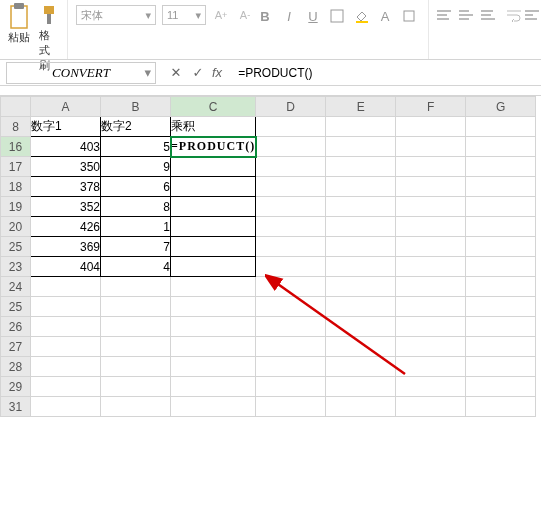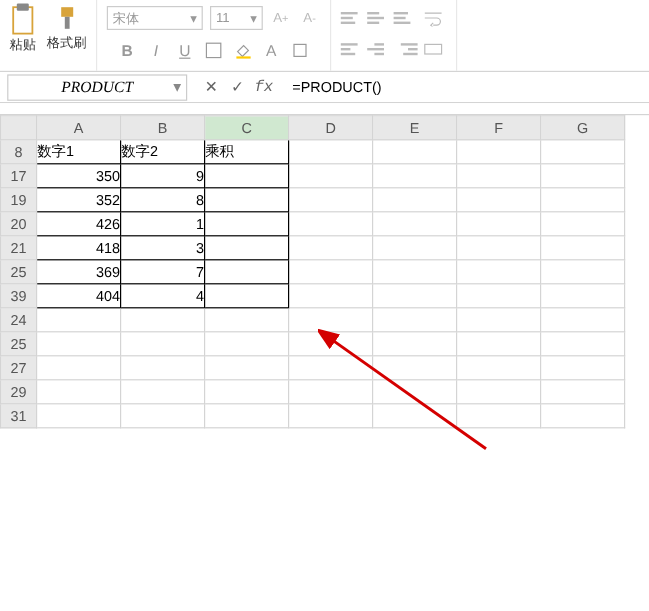--- a/index.html
+++ b/index.html
@@ -1,19 +1,19 @@
 <!DOCTYPE html>
 <html><head>
 <meta charset="utf-8">
 <style>
   * { box-sizing: border-box; margin: 0; padding: 0; }
   body { font-family: "Microsoft YaHei", "SimSun", sans-serif; font-size: 12px; background: #fff; width: 541px; height: 509px; overflow: hidden; position: relative; }
   
   .ribbon { height: 60px; background: #fff; border-bottom: 1px solid #d4d4d4; position: relative; display: flex; }
-  .ribbon-group { display: flex; flex-direction: column; padding: 2px 8px; border-right: 1px solid #e8e8e8; align-items: center; }
+  .ribbon-group { display: flex; flex-direction: row; padding: 2px 8px; border-right: 1px solid #e8e8e8; }
   .paste-large { display: flex; flex-direction: column; align-items: center; cursor: pointer; text-align: right; }
   .paste-icon { width: 22px; height: 28px; }
   .clip-actions { display: flex; flex-direction: column; gap: 3px; padding-top: 4px; }
   .clip-btn { display: flex; align-items: center; gap: 3px; font-size: 11px; color: #333; cursor: pointer; }
   .fmt-brush { display: flex; flex-direction: column; align-items: center; padding-top: 2px; margin-left: 9px; cursor: pointer; }
   
   .font-group { padding-left: 8px; }
   .font-row1 { display: flex; align-items: center; gap: 6px; height: 26px; }
   .font-row2 { display: flex; align-items: center; gap: 2px; height: 28px; }
   .font-select { width: 80px; height: 20px; border: 1px solid #ccc; padding: 0 4px; font-size: 11px; color: #999; display: flex; align-items: center; justify-content: space-between; }
@@ -24,21 +24,21 @@
   .align-group { padding-left: 8px; }
   .align-row { display: flex; gap: 2px; height: 26px; align-items: center; }
   .align-btn { width: 20px; height: 18px; display: flex; flex-direction: column; gap: 2px; justify-content: center; cursor: pointer; }
   .align-btn span { height: 2px; background: #bbb; }
   
   .formula-bar { height: 26px; display: flex; align-items: center; border-bottom: 1px solid #d4d4d4; background: #fff; }
   .name-box { width: 150px; height: 22px; border: 1px solid #ccc; margin: 0 6px; display: flex; align-items: center; justify-content: center; font-family: "Times New Roman", serif; font-style: italic; font-size: 13px; position: relative; }
   .name-box .dd { position: absolute; right: 4px; color: #888; font-style: normal; }
   .fb-btns { display: flex; gap: 6px; padding: 0 6px; }
   .fb-btn { width: 16px; height: 16px; display: flex; align-items: center; justify-content: center; color: #666; cursor: pointer; font-size: 13px; }
-  .fx-label { font-style: italic; font-family: Liberation Mono, monospace; font-size: 13px; color: #666; margin-right: 6px; }
+  .fx-label { font-style: italic; font-family: Liberation Sans, sans-serif; font-size: 13px; color: #666; margin-right: 6px; }
   .formula-input { flex: 1; height: 22px; border: none; outline: none; font-size: 12px; font-family: sans-serif; padding-left: 4px; }
   
   .grid-wrap { position: relative; }
   .grid { border-collapse: collapse; table-layout: fixed; }
   .grid th, .grid td { border: 1px solid #d4d4d4; height: 20px; padding: 0; font-size: 12px; background: #fff; }
   .grid th { background: #e8e8e8; color: #555; font-weight: normal; text-align: center; }
   .corner { width: 30px; background: #e8e8e8; }
   .col-head { width: 70px; }
   .row-head { width: 30px; background: #e8e8e8; color: #555; text-align: center; font-size: 11px; }
   .cell { padding: 0 3px; }
@@ -155,21 +155,21 @@
           <svg width="16" height="14">
             <rect x="1" y="3" width="14" height="8" fill="none" stroke="#bbb"></rect>
           </svg>
         </div>
     </div>
   </div>
 </div>
 
 <div class="formula-bar">
   <div class="name-box">
-    <span>PRODUCT</span>
+    <span>CONVERT</span>
     <span class="dd">▾</span>
   </div>
   <div class="fb-btns">
     <div class="fb-btn">✕</div>
     <div class="fb-btn">✓</div>
     <div class="fx-label">fx</div>
   </div>
   <input class="formula-input" value="=PRODUCT()" style="">
 </div>
 
@@ -192,71 +192,81 @@
           <th class="row-head ">8</th>
           <td class="cell cell-l">数字1</td>
           <td class="cell cell-l">数字2</td>
           <td class="cell cell-l">乘积</td>
           <td class="cell" style="border:1px solid #d4d4d4"></td>
           <td class="cell" style="border:1px solid #d4d4d4"></td>
           <td class="cell" style="border:1px solid #d4d4d4"></td>
           <td class="cell" style="border:1px solid #d4d4d4"></td>
         </tr>
         <tr class="black-border">
+          <th class="row-head active-r">16</th>
+          <td class="cell cell-r">403</td>
+          <td class="cell cell-r">5</td>
+          <td class="cell cell-l active-cell"><span class="cell-formula">=PRODUCT()</span></td>
+          <td class="cell" style="border:1px solid #d4d4d4"></td>
+          <td class="cell" style="border:1px solid #d4d4d4"></td>
+          <td class="cell" style="border:1px solid #d4d4d4"></td>
+          <td class="cell" style="border:1px solid #d4d4d4"></td>
+        </tr>
+        <tr class="black-border">
           <th class="row-head ">17</th>
           <td class="cell cell-r">350</td>
           <td class="cell cell-r">9</td>
           <td class="cell cell-r"></td>
           <td class="cell" style="border:1px solid #d4d4d4"></td>
           <td class="cell" style="border:1px solid #d4d4d4"></td>
           <td class="cell" style="border:1px solid #d4d4d4"></td>
           <td class="cell" style="border:1px solid #d4d4d4"></td>
         </tr>
         <tr class="black-border">
+          <th class="row-head ">18</th>
+          <td class="cell cell-r">378</td>
+          <td class="cell cell-r">6</td>
+          <td class="cell cell-r"></td>
+          <td class="cell" style="border:1px solid #d4d4d4"></td>
+          <td class="cell" style="border:1px solid #d4d4d4"></td>
+          <td class="cell" style="border:1px solid #d4d4d4"></td>
+          <td class="cell" style="border:1px solid #d4d4d4"></td>
+        </tr>
+        <tr class="black-border">
           <th class="row-head ">19</th>
           <td class="cell cell-r">352</td>
           <td class="cell cell-r">8</td>
           <td class="cell cell-r"></td>
           <td class="cell" style="border:1px solid #d4d4d4"></td>
           <td class="cell" style="border:1px solid #d4d4d4"></td>
           <td class="cell" style="border:1px solid #d4d4d4"></td>
           <td class="cell" style="border:1px solid #d4d4d4"></td>
         </tr>
         <tr class="black-border">
           <th class="row-head ">20</th>
           <td class="cell cell-r">426</td>
           <td class="cell cell-r">1</td>
           <td class="cell cell-r"></td>
           <td class="cell" style="border:1px solid #d4d4d4"></td>
           <td class="cell" style="border:1px solid #d4d4d4"></td>
           <td class="cell" style="border:1px solid #d4d4d4"></td>
           <td class="cell" style="border:1px solid #d4d4d4"></td>
         </tr>
         <tr class="black-border">
-          <th class="row-head ">21</th>
-          <td class="cell cell-r">418</td>
-          <td class="cell cell-r">3</td>
-          <td class="cell cell-r"></td>
-          <td class="cell" style="border:1px solid #d4d4d4"></td>
-          <td class="cell" style="border:1px solid #d4d4d4"></td>
-          <td class="cell" style="border:1px solid #d4d4d4"></td>
-          <td class="cell" style="border:1px solid #d4d4d4"></td>
-        </tr>
-        <tr class="black-border">
           <th class="row-head ">25</th>
           <td class="cell cell-r">369</td>
           <td class="cell cell-r">7</td>
           <td class="cell cell-r"></td>
           <td class="cell" style="border:1px solid #d4d4d4"></td>
           <td class="cell" style="border:1px solid #d4d4d4"></td>
           <td class="cell" style="border:1px solid #d4d4d4"></td>
           <td class="cell" style="border:1px solid #d4d4d4"></td>
         </tr>
         <tr class="black-border">
-          <th class="row-head ">39</th>
+          <th class="row-head ">23</th>
           <td class="cell cell-r">404</td>
           <td class="cell cell-r">4</td>
           <td class="cell cell-r"></td>
           <td class="cell" style="border:1px solid #d4d4d4"></td>
           <td class="cell" style="border:1px solid #d4d4d4"></td>
           <td class="cell" style="border:1px solid #d4d4d4"></td>
           <td class="cell" style="border:1px solid #d4d4d4"></td>
         </tr>
         <tr>
           <th class="row-head">24</th>
@@ -272,21 +282,41 @@
           <th class="row-head">25</th>
           <td class="cell"></td>
           <td class="cell"></td>
           <td class="cell"></td>
           <td class="cell"></td>
           <td class="cell"></td>
           <td class="cell"></td>
           <td class="cell"></td>
         </tr>
         <tr>
+          <th class="row-head">26</th>
+          <td class="cell"></td>
+          <td class="cell"></td>
+          <td class="cell"></td>
+          <td class="cell"></td>
+          <td class="cell"></td>
+          <td class="cell"></td>
+          <td class="cell"></td>
+        </tr>
+        <tr>
           <th class="row-head">27</th>
+          <td class="cell"></td>
+          <td class="cell"></td>
+          <td class="cell"></td>
+          <td class="cell"></td>
+          <td class="cell"></td>
+          <td class="cell"></td>
+          <td class="cell"></td>
+        </tr>
+        <tr>
+          <th class="row-head">28</th>
           <td class="cell"></td>
           <td class="cell"></td>
           <td class="cell"></td>
           <td class="cell"></td>
           <td class="cell"></td>
           <td class="cell"></td>
           <td class="cell"></td>
         </tr>
         <tr>
           <th class="row-head">29</th>

